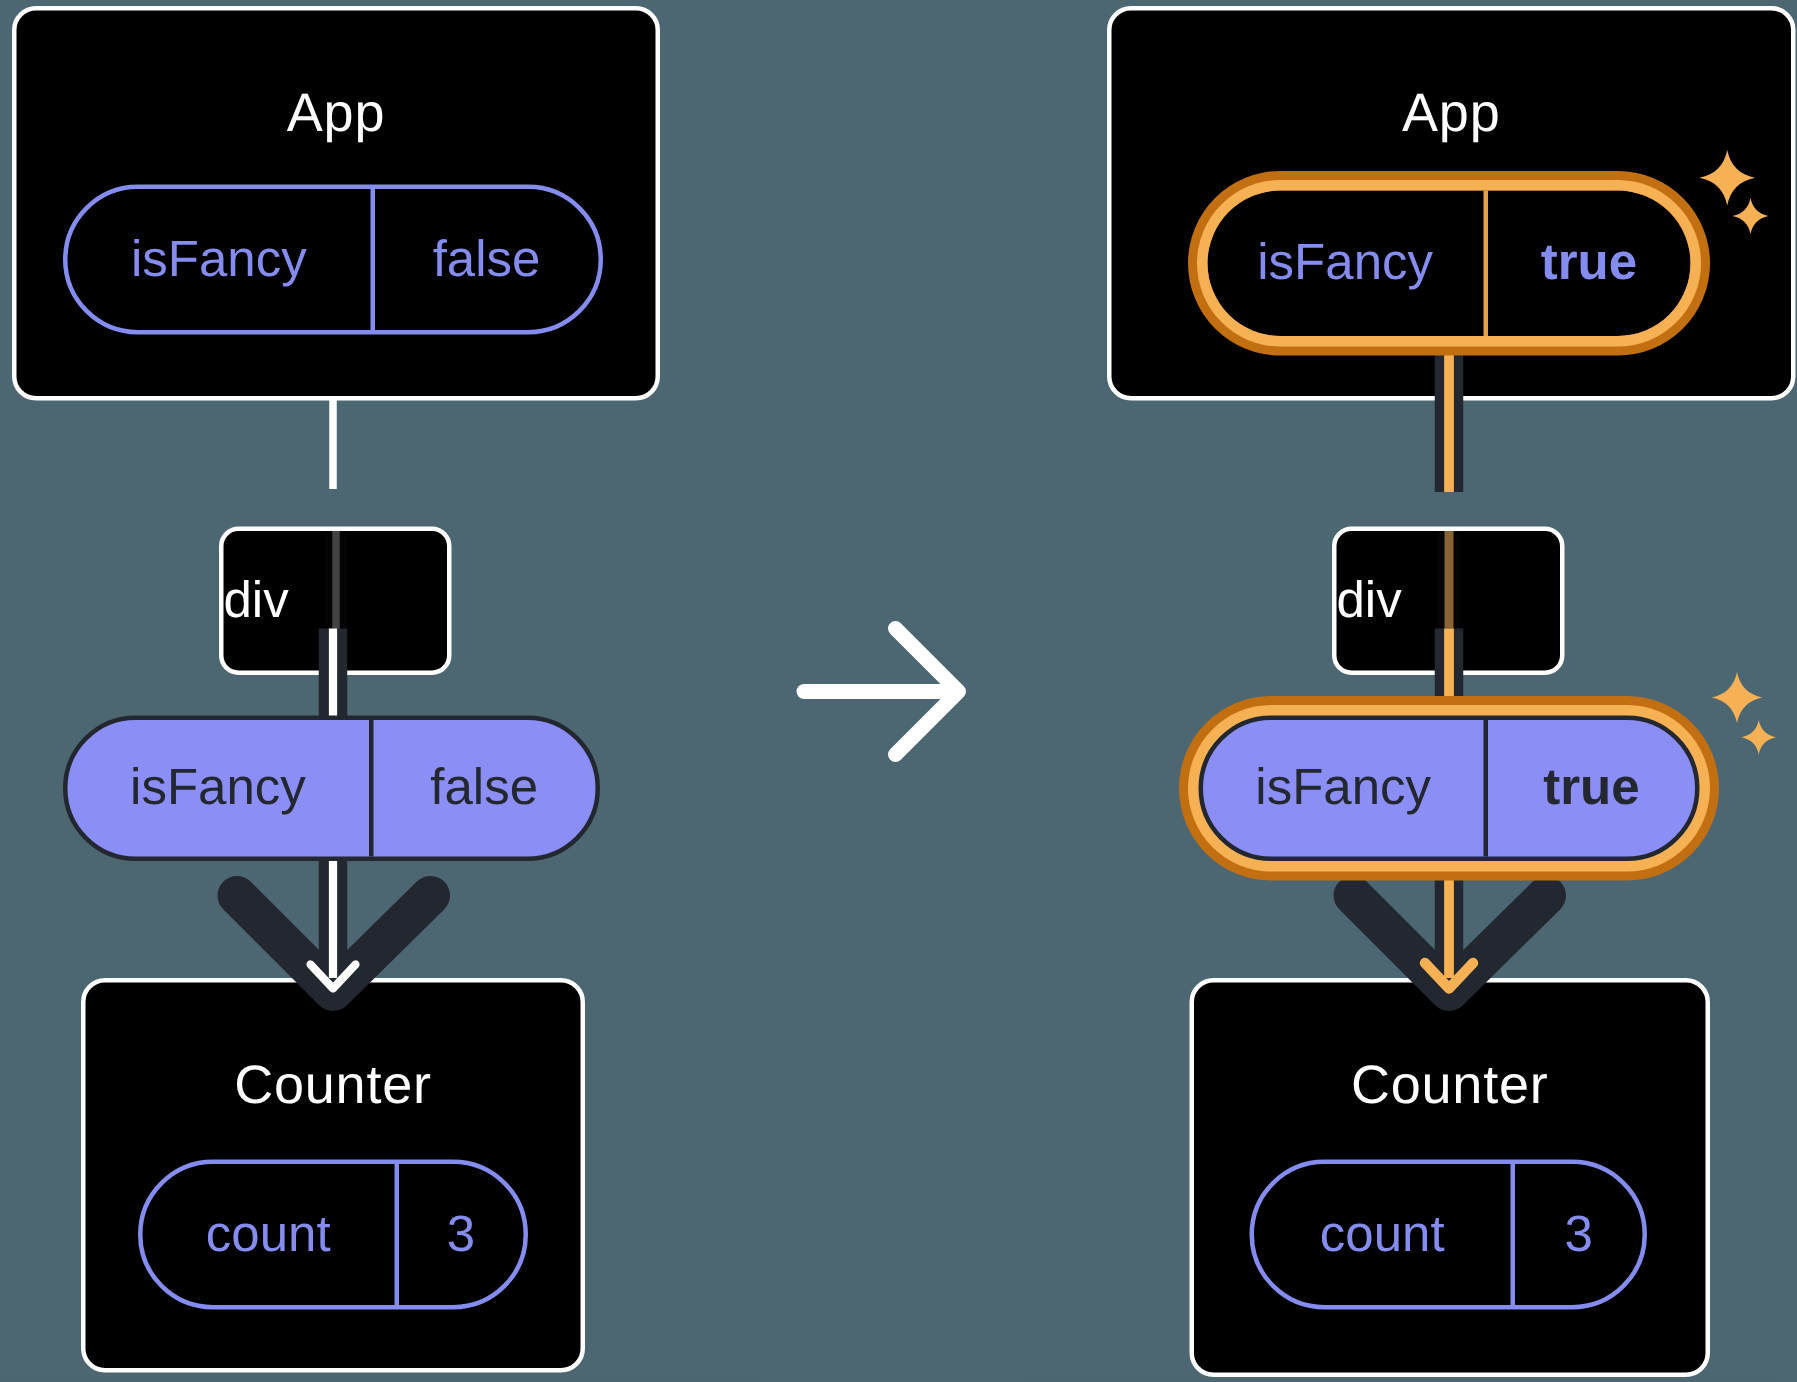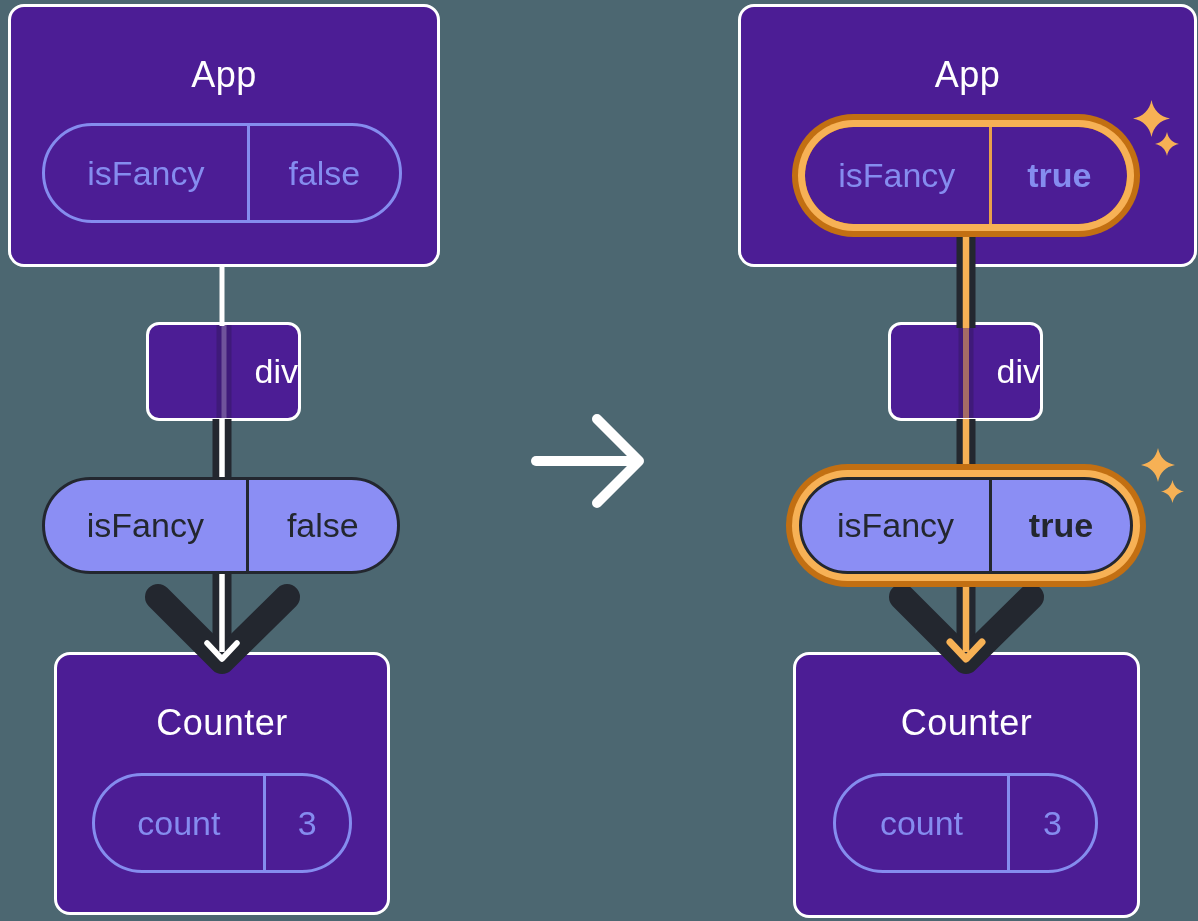--- a/index.html
+++ b/index.html
@@ -2,29 +2,29 @@
 <html><head>
 <meta charset="utf-8">
 <style>
   html,body{margin:0;padding:0;background:#4C6771;}
   .stage{
     position:relative;width:1198px;height:921px;overflow:hidden;
     background:#4C6771;
     font-family:"Liberation Sans", sans-serif;
   }
   .box{
-    position:absolute;background:#4c1d95;border:3px solid #FFFFFF;
+    position:absolute;background:#000000;border:3px solid #FFFFFF;
     border-radius:16px;box-sizing:border-box;
   }
   .box-title{
     position:absolute;left:0;right:0;top:50px;text-align:center;
     color:#FFFFFF;font-size:36px;font-weight:500;line-height:1;letter-spacing:.5px;
   }
   .div-box{
-    border-radius:13px;display:flex;align-items:center;justify-content:flex-end;
+    border-radius:13px;display:flex;align-items:center;justify-content:flex-start;margin-top:29px;
   }
   .div-label{color:#FFF;font-size:34px;font-weight:400;position:relative;z-index:1;}
   .stripe{position:absolute;top:0;bottom:0;left:50%;transform:translateX(-50%);}
   .stripe-dark{width:15px;background:rgba(16,19,26,.22);}
   .stripe-core-white{width:5px;background:rgba(255,255,255,.25);}
   .stripe-core-orange{width:6px;background:rgba(247,177,85,.55);}
   .pill{
     position:absolute;display:flex;align-items:center;box-sizing:border-box;
     border-radius:60px;font-size:34px;z-index:3;
   }

